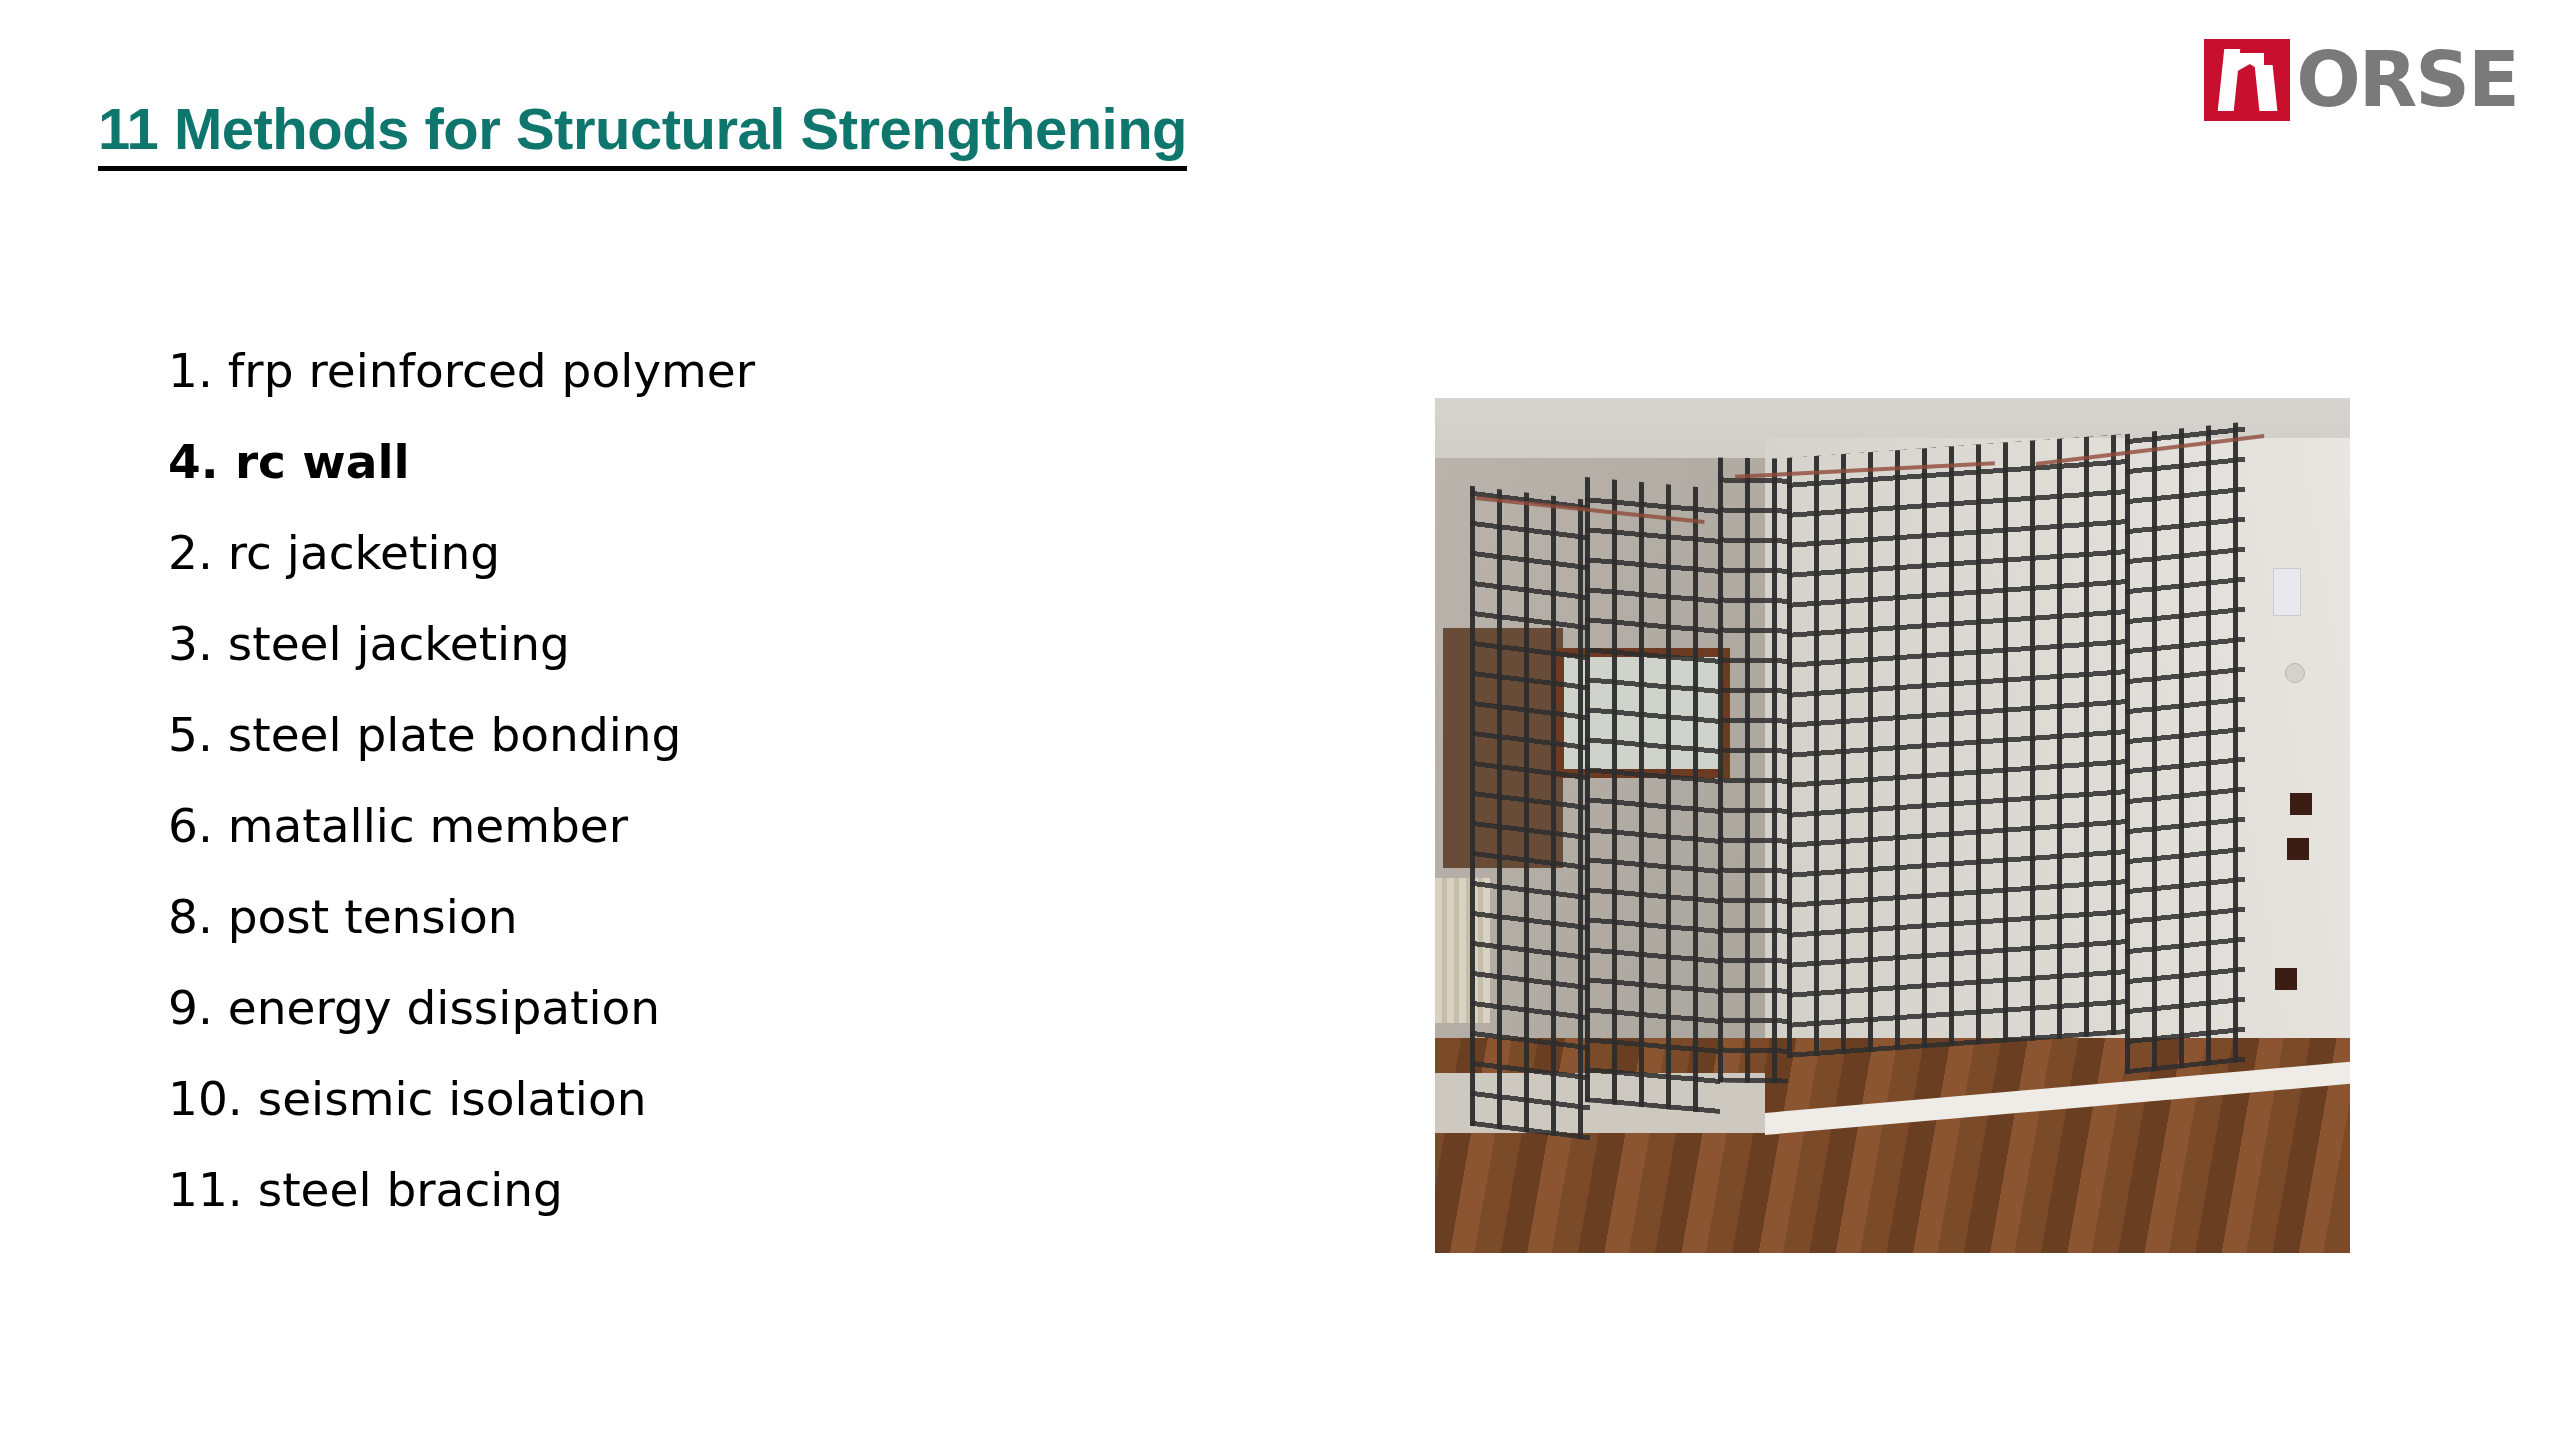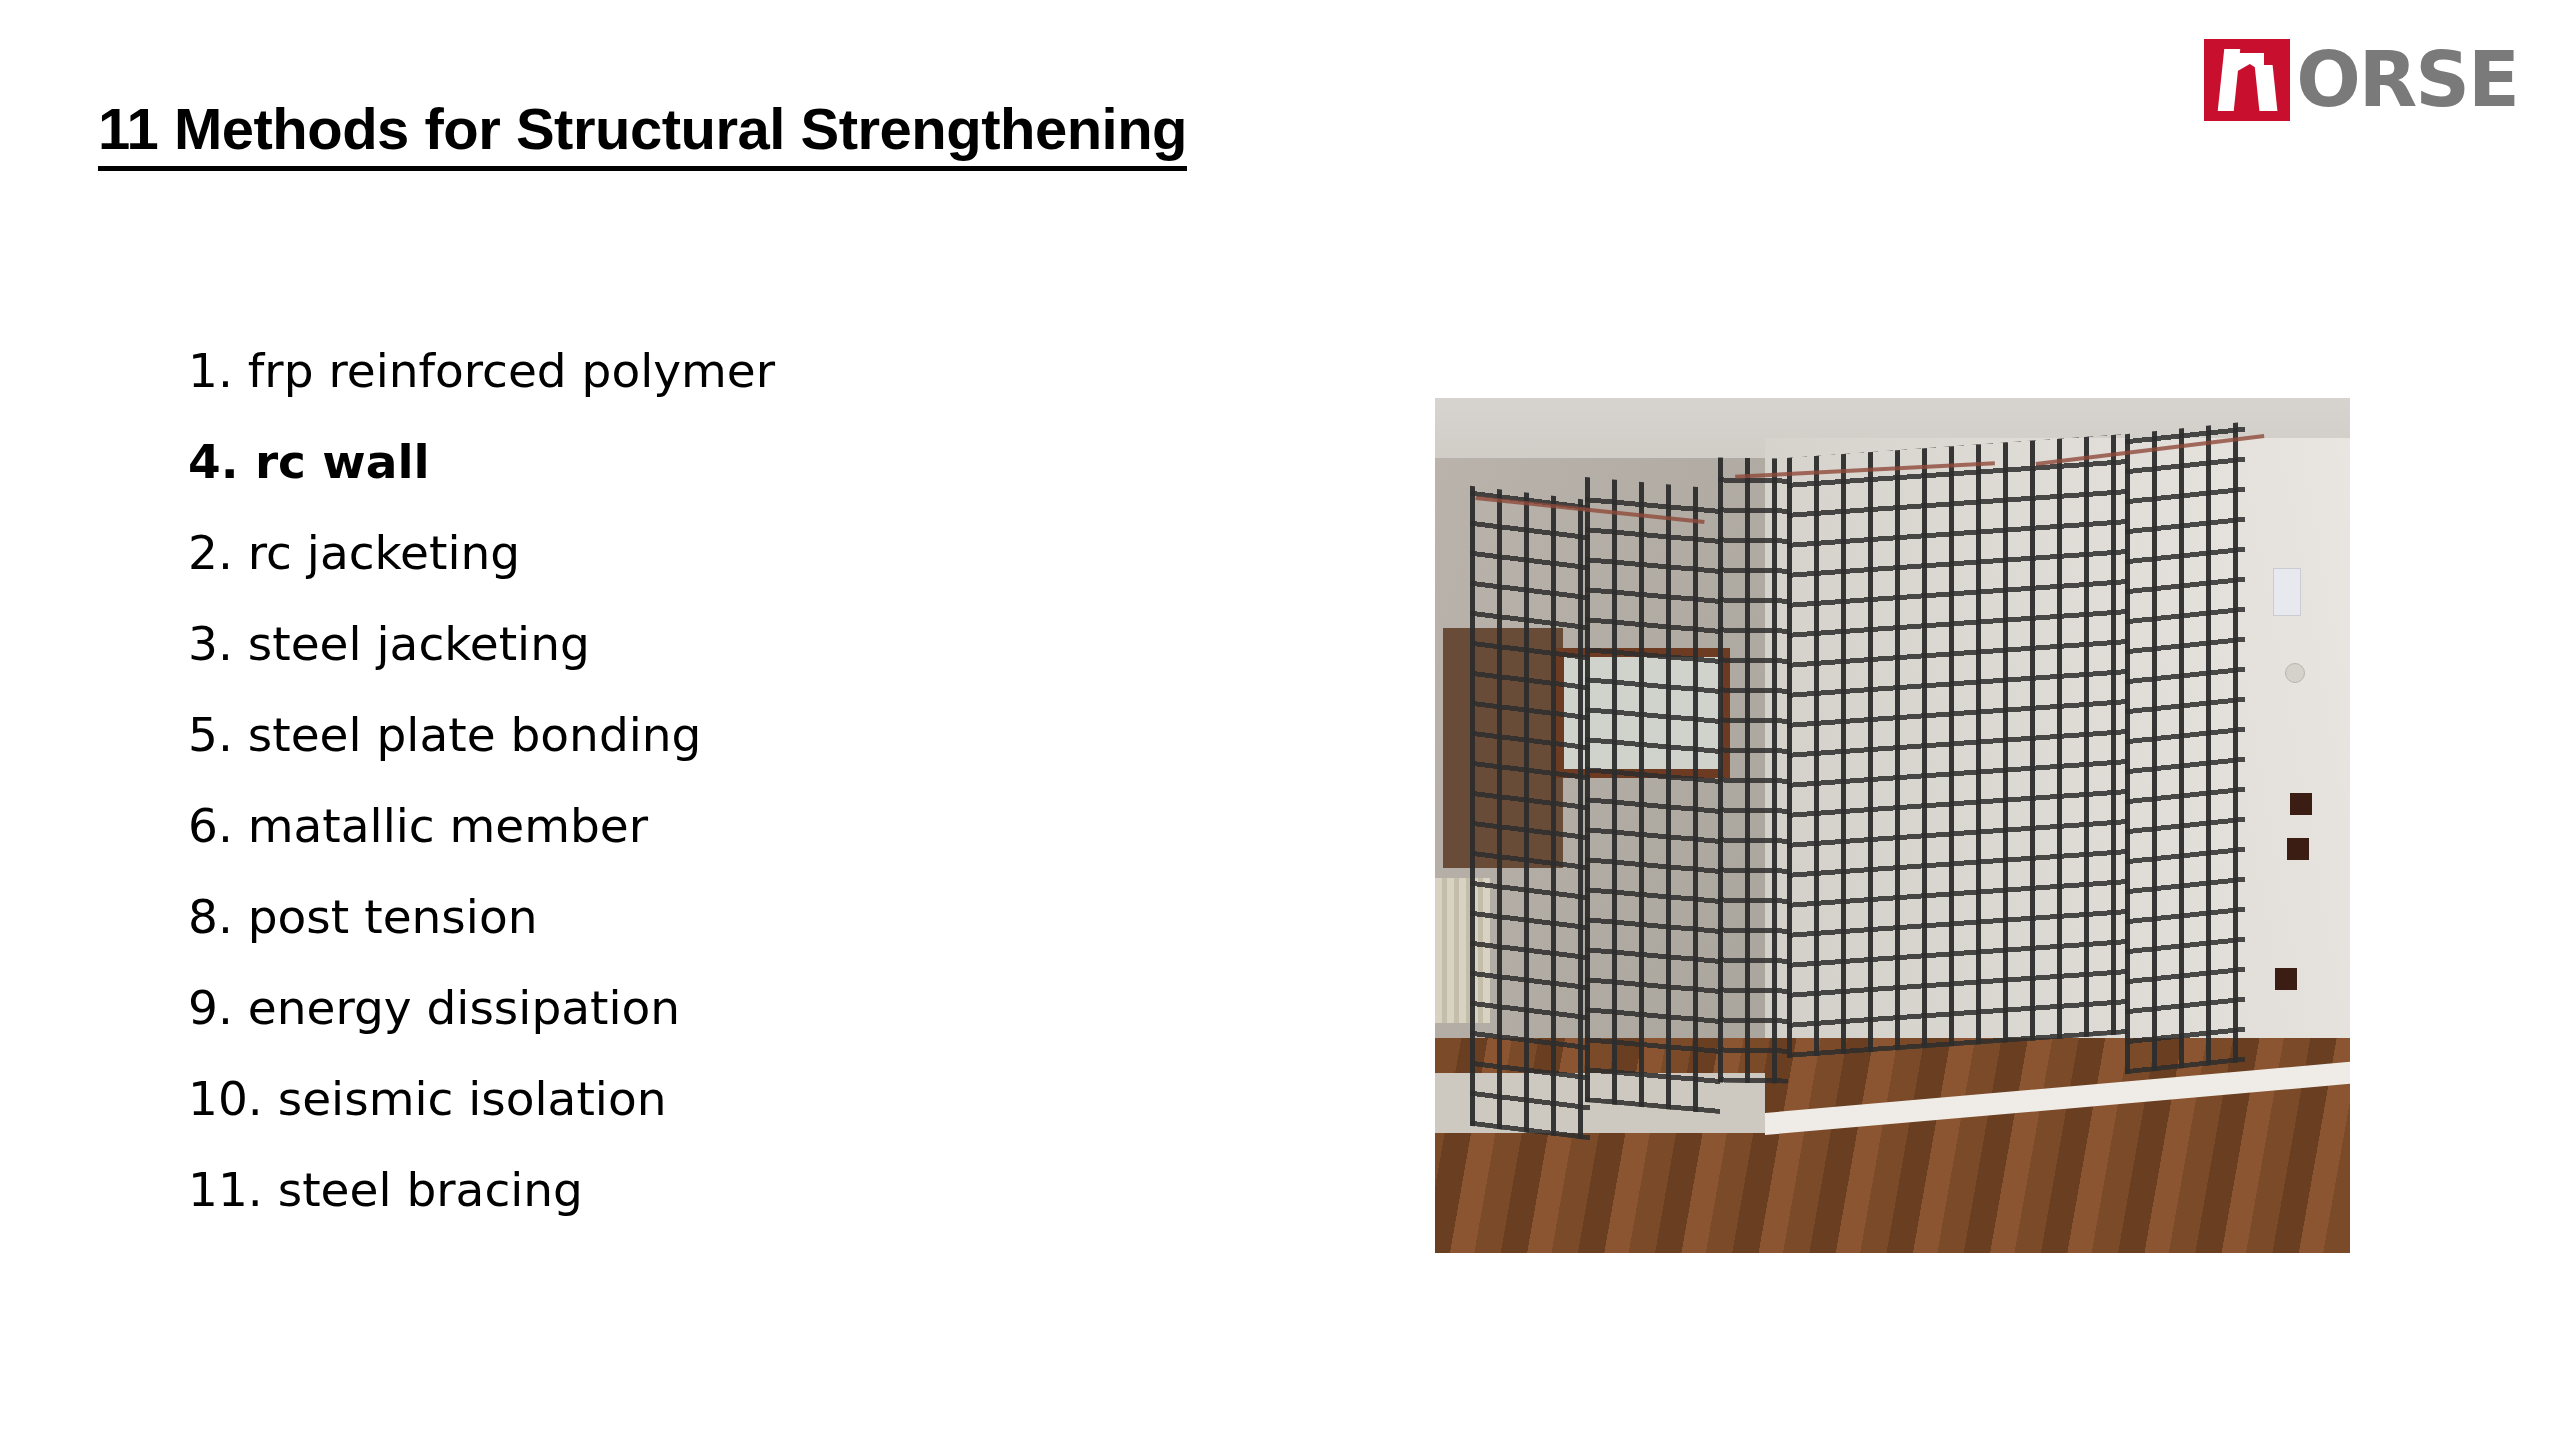--- a/index.html
+++ b/index.html
@@ -74,42 +74,41 @@
   }
 
   
   .title {
     position: absolute;
     left: 98px;
     top: 95px;
     font-family: "Liberation Sans", sans-serif;
     font-weight: 700;
     font-size: 58px;
-    color: #000000;
+    color: #0f766e;
     letter-spacing: -0.5px;
     border-bottom: 5px solid #000000;
     padding-bottom: 4px;
     display: inline-block;
     white-space: nowrap;
   }
 
   
   .method-list {
     position: absolute;
     left: 168px;
     top: 325px;
     width: 1150px;
   }
   .method-item {
     font-family: "DejaVu Sans", sans-serif;
     font-size: 47px;
     line-height: 91px;
     color: #000000;
     white-space: nowrap;
-    margin-left: 20px;
   }
   .method-item.bold {
     font-weight: 700;
   }
 
   
   .photo {
     position: absolute;
     left: 1435px;
     top: 398px;

